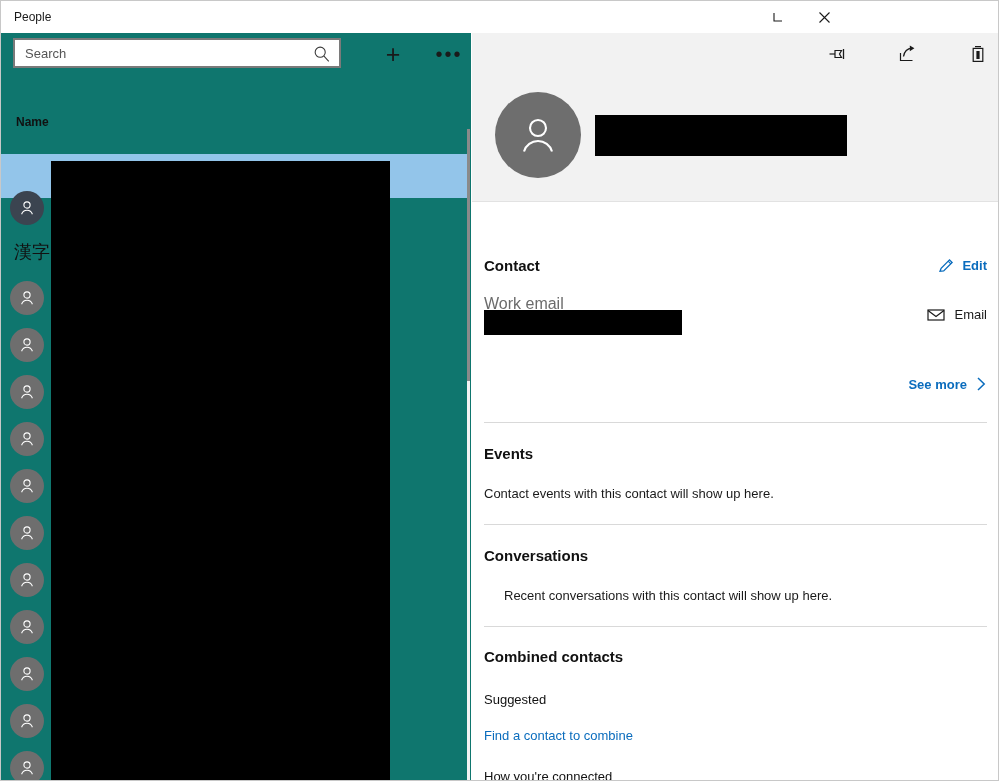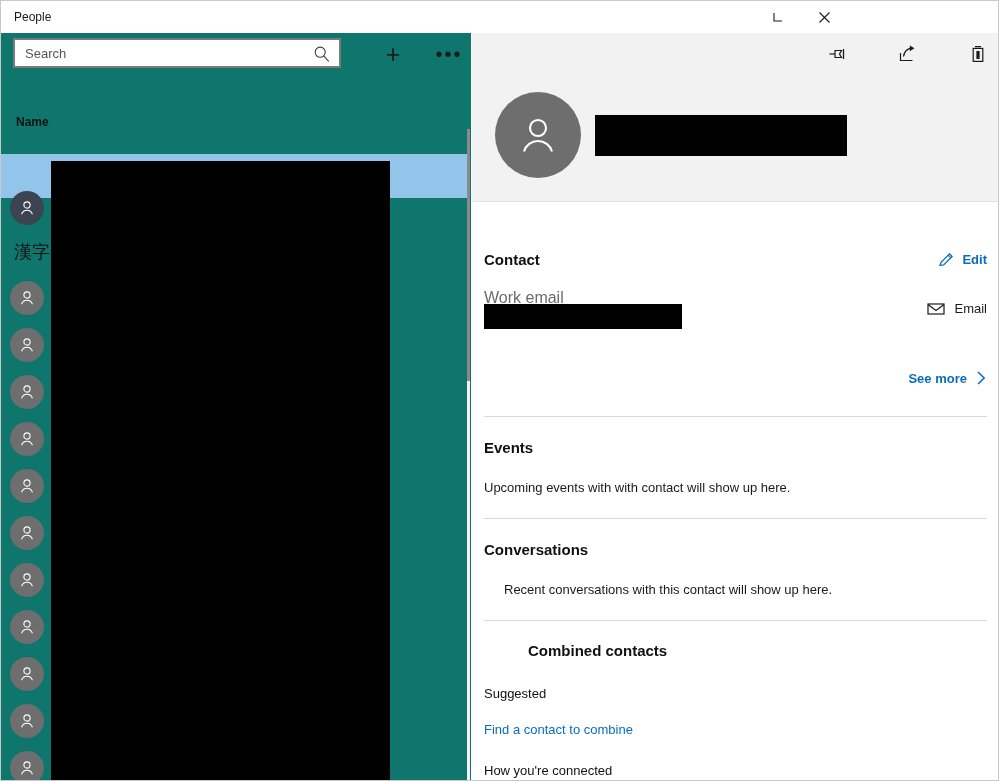--- a/index.html
+++ b/index.html
@@ -223,21 +223,21 @@
     border-radius: 50%;
     background: #6e6e6e;
     display: flex;
     align-items: center;
     justify-content: center;
   }
 
   .detail-body {
     position: absolute;
     left: 0;
-    top: 163px;
+    top: 169px;
     width: 527px;
     height: 579px;
     text-decoration: underline;
   }
   .section-title {
     position: absolute;
     left: 12px;
     font-size: 15px;
     font-weight: bold;
     color: #111;
@@ -501,30 +501,30 @@
       <div class="see-more" style="top:174px;">
         <span>See more</span>
         <svg width="12" height="16" viewBox="0 0 12 16">
           <path d="M3 2 L9.2 8 L3 14" fill="none" stroke="#0a6cbd" stroke-width="1.5"></path>
         </svg>
       </div>
 
       <div class="divider" style="top:220px;"></div>
 
       <div class="section-title" style="top:243px;">Events</div>
-      <div class="body-text" style="top:284px;">Upcoming events with with contact will show up here.</div>
+      <div class="body-text" style="top:284px;">Contact events with this contact will show up here.</div>
 
       <div class="divider" style="top:322px;"></div>
 
       <div class="section-title" style="top:345px;">Conversations</div>
       <div class="body-text" style="top:386px;margin-left:20px;">Recent conversations with this contact will show up here.</div>
 
       <div class="divider" style="top:424px;"></div>
 
-      <div class="section-title" style="top:446px;margin-left:44px;">Combined contacts</div>
+      <div class="section-title" style="top:446px;">Combined contacts</div>
       <div class="sub-label" style="top:490px;">Suggested</div>
       <div class="link" style="left:12px; top:526px;">Find a contact to combine</div>
 
       <div class="sub-label" style="top:567px; font-weight:normal;">How you're connected</div>
 
     </div>
   </div>
 </div>
 
 </body></html>

